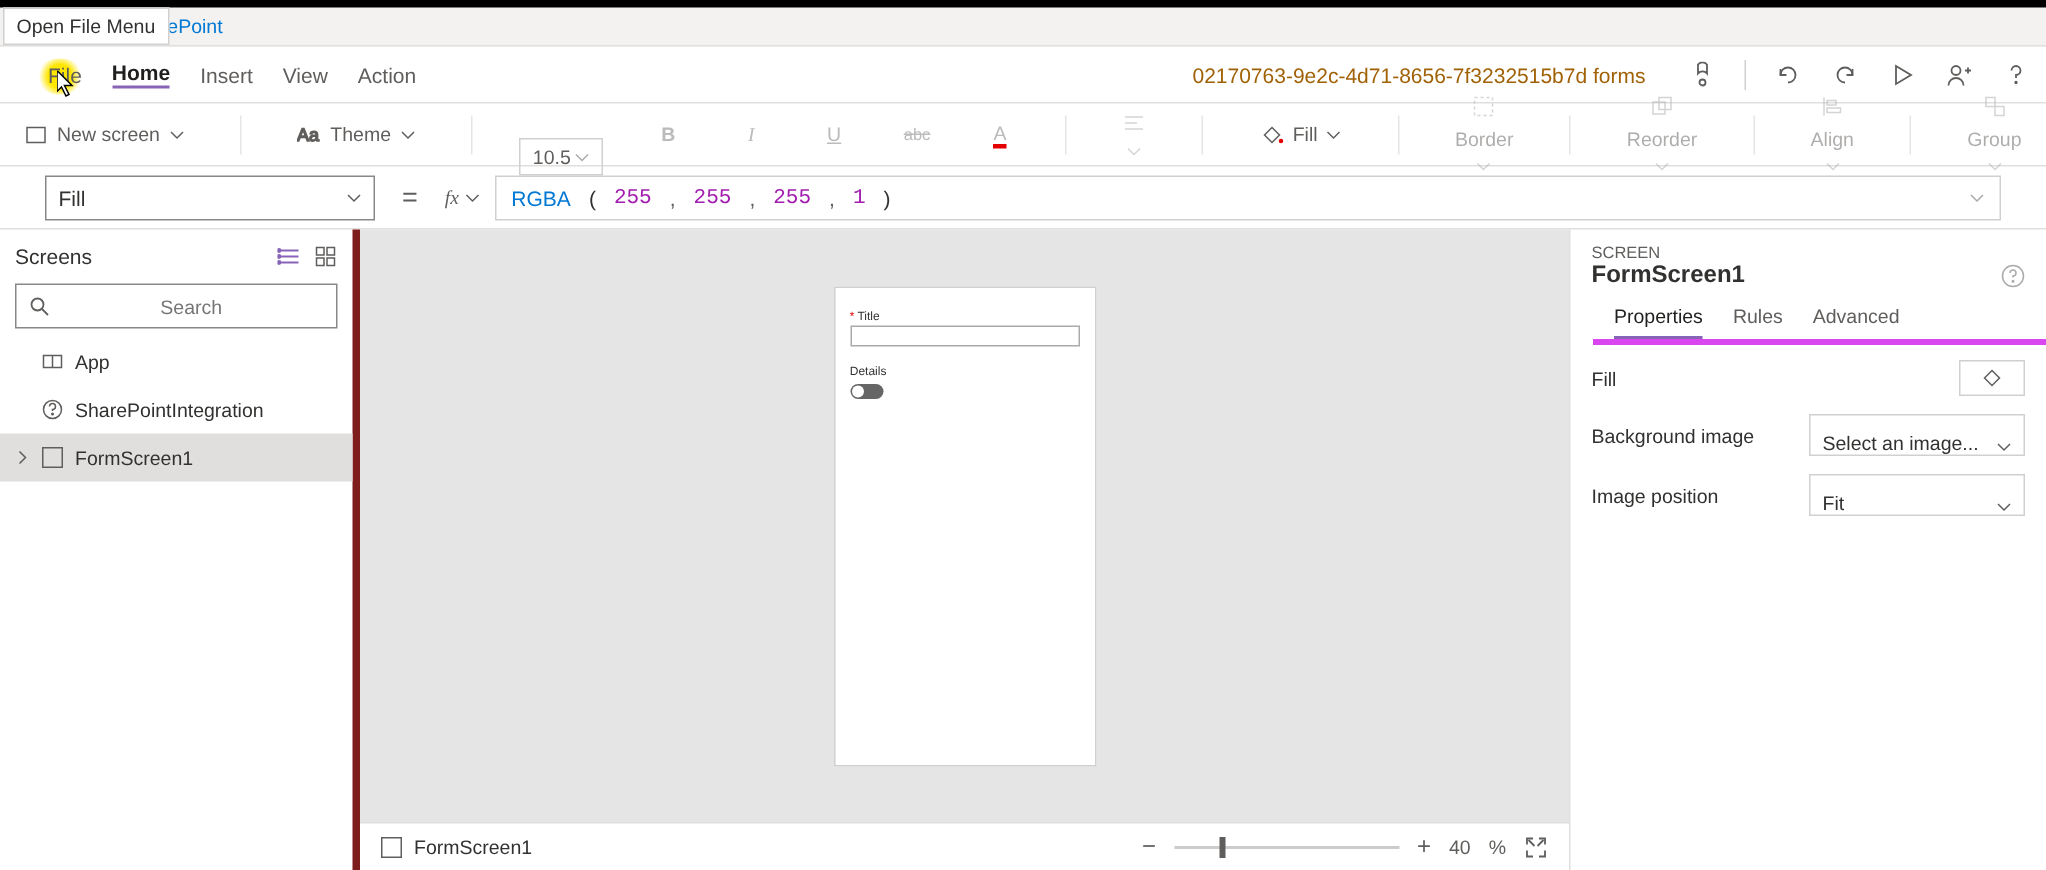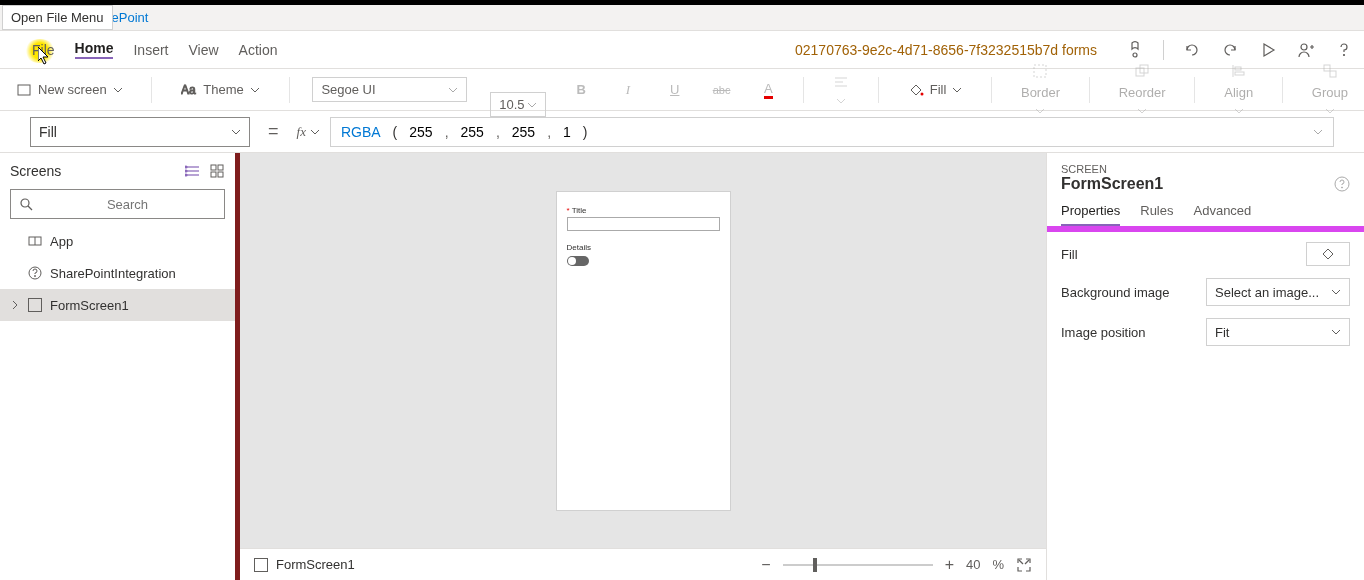--- a/index.html
+++ b/index.html
@@ -31,21 +31,21 @@
     .size-select { width: 56px; margin-top: 30px; }
     .ribbon-txt-btn { width: 24px; height: 24px; display: flex; align-items: center; justify-content: center; color: #bbb; }
     .ribbon-divider { width: 1px; height: 26px; background: #e5e5e5; }
 
     .formula-row { height: 42px; display: flex; align-items: center; border-bottom: 1px solid #e1dfdd; padding: 0 0 0 30px; gap: 10px; }
     .prop-select { width: 220px; height: 30px; border: 1px solid #8a8886; padding: 0 8px; display: flex; align-items: center; justify-content: space-between; font-size: 14px; }
     .equals { font-size: 18px; color: #605e5c; padding: 0 8px; }
     .fx-box { display: flex; align-items: center; gap: 4px; color: #605e5c; }
     .formula-input { flex: 1; height: 30px; border: 1px solid #d0d0d0; padding: 0 10px; display: flex; align-items: center; font-size: 14px; margin-right: 30px; font-family: Consolas, monospace; gap: 12px; }
     .rgba-ident { color: #0078d4; }
-    .rgba-num { color: #000000; }
+    .rgba-num { color: #a21caf; font-family: Liberation Mono, monospace; }
     .rgba-comma { color: #605e5c; }
 
     .main { display: flex; height: 427px; }
 
     .tree-panel { width: 240px; border-right: 5px solid #7f1d1d; display: flex; flex-direction: column; }
     .tree-header { height: 36px; display: flex; align-items: center; justify-content: space-between; padding: 0 10px; }
     .tree-title { font-size: 14px; font-weight: 400; }
     .tree-view-icons { display: flex; gap: 8px; }
     .tree-search { margin: 0 10px 6px 10px; height: 30px; border: 1px solid #8a8886; display: flex; align-items: center; padding: 0 8px; gap: 6px; }
     .tree-search input { border: none; outline: none; flex: 1; font-size: 13px; text-align: center; }
@@ -68,26 +68,26 @@
     .status-left { display: flex; align-items: center; gap: 8px; font-size: 13px; }
     .status-right { margin-left: auto; display: flex; align-items: center; gap: 12px; font-size: 13px; color: #605e5c; }
     .zoom-slider { width: 150px; height: 2px; background: #ccc; position: relative; }
     .zoom-thumb { position: absolute; width: 4px; height: 14px; background: #605e5c; top: -6px; left: 30px; }
 
     .prop-panel { width: 318px; border-left: 1px solid #e1dfdd; display: flex; flex-direction: column; }
     .prop-header { padding: 10px 14px 4px 14px; }
     .prop-type { font-size: 11px; color: #605e5c; text-transform: uppercase; }
     .prop-title-row { display: flex; justify-content: space-between; align-items: center; }
     .prop-title { font-size: 16px; font-weight: 600; }
-    .prop-tabs { display: flex; gap: 20px; padding: 6px 14px 0 14px; border-bottom: 6px solid #d946ef; }
+    .prop-tabs { display: flex; gap: 20px; padding: 6px 14px 0 14px; border-bottom: 4px solid #d946ef; margin-left: 15px; }
     .prop-tab { font-size: 13px; color: #605e5c; padding-bottom: 6px; cursor: pointer; }
     .prop-tab.active { color: #201f1e; border-bottom: 2px solid #8764b8; font-weight: 400; }
     .prop-body { padding: 10px 14px; display: flex; flex-direction: column; gap: 12px; }
     .prop-row { display: flex; align-items: center; justify-content: space-between; font-size: 13px; }
-    .prop-row-select { width: 144px; height: 28px; border: 1px solid #d0d0d0; padding: 0 8px; display: flex; align-items: center; justify-content: space-between; font-size: 13px; }
+    .prop-row-select { width: 144px; height: 28px; border: 1px solid #d0d0d0; padding: 0 8px; display: flex; align-items: flex-end; justify-content: space-between; font-size: 13px; }
     .fill-swatch { width: 44px; height: 24px; border: 1px solid #d0d0d0; display: flex; align-items: center; justify-content: center; }
 
     svg { flex-shrink: 0; }
   </style>
 </head>
 <body>
 
 <div class="topbar-black"></div>
 <div class="tooltip-box">Open File Menu</div>
 
@@ -163,26 +163,20 @@
   <div class="ribbon-btn">
     <svg width="16" height="16" viewBox="0 0 16 16" fill="none" stroke="#605e5c" stroke-width="1">
         <text x="0" y="12" font-size="12" fill="#605e5c">Aa</text>
       </svg>
     <span>Theme</span>
     <svg width="10" height="10" viewBox="0 0 10 10">
         <path d="M1 3 L5 7 L9 3" fill="none" stroke="#605e5c"></path>
       </svg>
   </div>
   <div class="ribbon-divider"></div>
-  <div class="ribbon-select font-select">
-    <span>Segoe UI</span>
-    <svg width="10" height="10" viewBox="0 0 10 10">
-        <path d="M1 3 L5 7 L9 3" fill="none" stroke="#aaa"></path>
-      </svg>
-  </div>
   <div class="ribbon-select size-select">
     <span>10.5</span>
     <svg width="10" height="10" viewBox="0 0 10 10">
         <path d="M1 3 L5 7 L9 3" fill="none" stroke="#aaa"></path>
       </svg>
   </div>
   <div class="ribbon-txt-btn" style="font-weight:bold;">B</div>
   <div class="ribbon-txt-btn" style="font-style:italic;font-family:serif;">I</div>
   <div class="ribbon-txt-btn" style="text-decoration:underline;">U</div>
   <div class="ribbon-txt-btn" style="text-decoration:line-through;font-size:11px;">abc</div>

